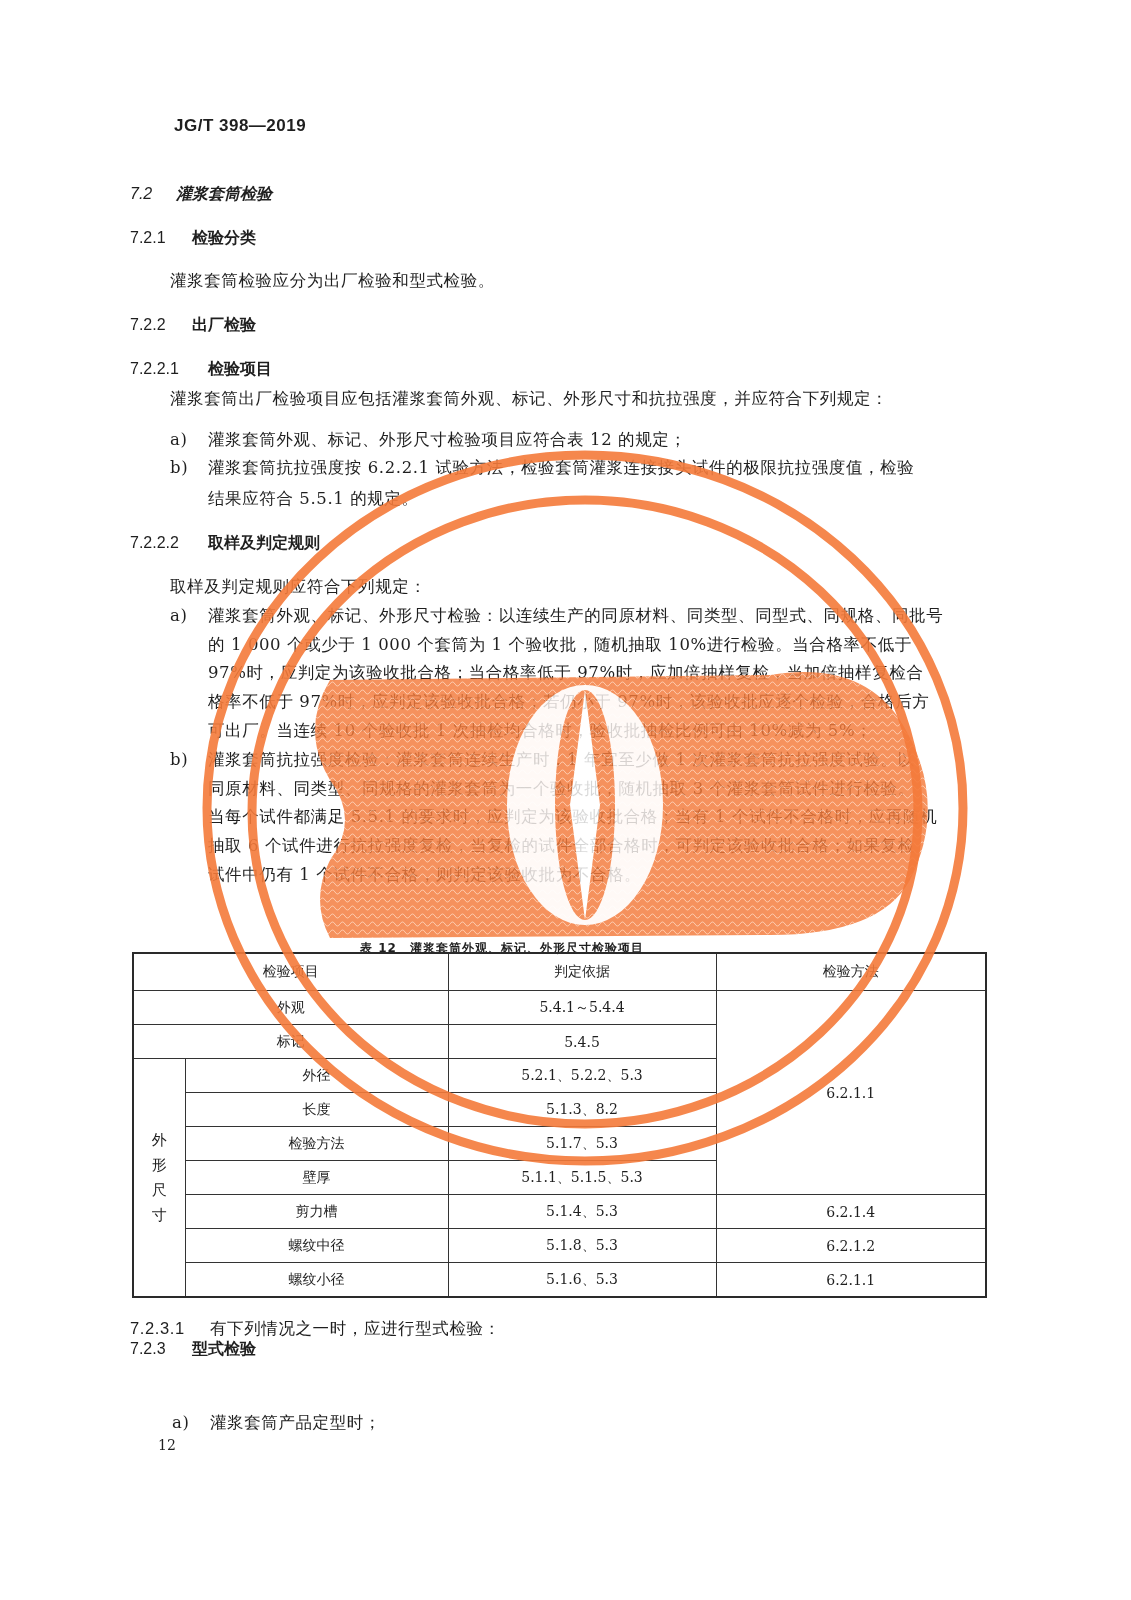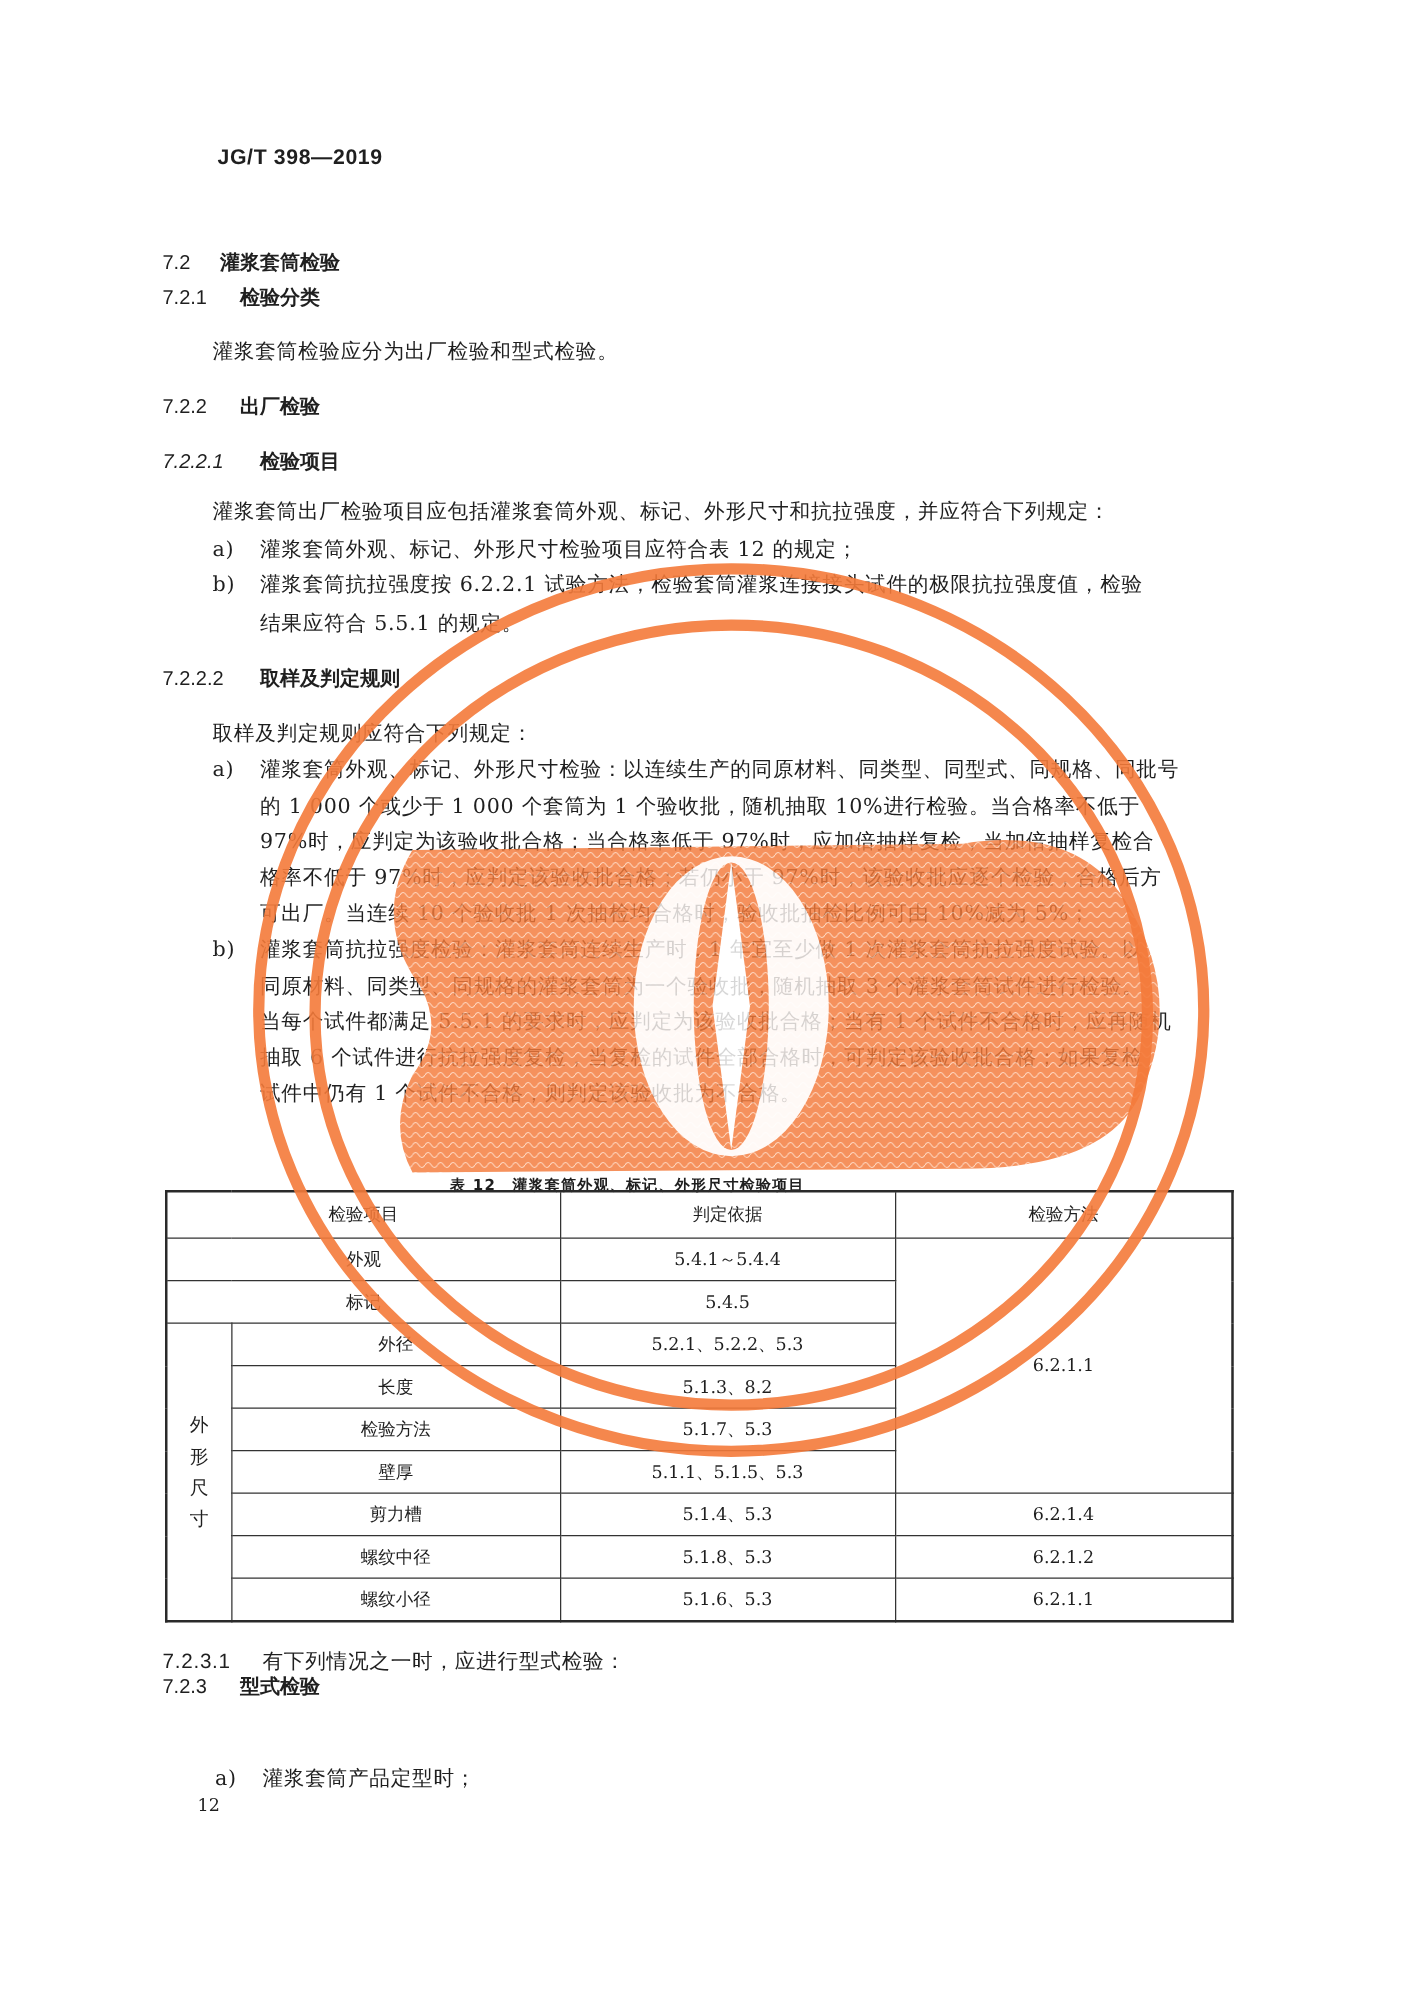--- a/index.html
+++ b/index.html
@@ -29,37 +29,37 @@
   .tbl .vert span { display: block; }
 
   
   .stamp { position: absolute; left: 0; top: 0; width: 1131px; height: 1600px; pointer-events: none; }
 </style>
 </head>
 <body>
 
 <div class="abs std-code">JG/T 398—2019</div>
 
-<div class="abs h" style="left:130px;top:200px;">
+<div class="abs h" style="left:130px;top:184px;font-style:italic;">
   <span class="num" style="width:46px;">7.2</span><span>灌浆套筒检验</span>
 </div>
 
 <div class="abs h" style="left:130px;top:228px;">
   <span class="num" style="width:62px;">7.2.1</span><span>检验分类</span>
 </div>
 <div class="abs p" style="left:170px;top:270px;">灌浆套筒检验应分为出厂检验和型式检验。</div>
 
 <div class="abs h" style="left:130px;top:315px;">
   <span class="num" style="width:62px;">7.2.2</span><span>出厂检验</span>
 </div>
 
 <div class="abs h" style="left:130px;top:359px;">
-  <span class="num" style="width:78px;font-style:italic;">7.2.2.1</span><span>检验项目</span>
+  <span class="num" style="width:78px;">7.2.2.1</span><span>检验项目</span>
 </div>
-<div class="abs p" style="left:170px;top:398px;text-align:center;">灌浆套筒出厂检验项目应包括灌浆套筒外观、标记、外形尺寸和抗拉强度，并应符合下列规定：</div>
+<div class="abs p" style="left:170px;top:388px;text-align:center;">灌浆套筒出厂检验项目应包括灌浆套筒外观、标记、外形尺寸和抗拉强度，并应符合下列规定：</div>
 <div class="abs p" style="left:170px;top:429px;">
   <span class="lbl">a)</span><span>灌浆套筒外观、标记、外形尺寸检验项目应符合表 12 的规定；</span>
 </div>
 <div class="abs p" style="left:170px;top:457px;">
   <span class="lbl">b)</span><span>灌浆套筒抗拉强度按 6.2.2.1 试验方法，检验套筒灌浆连接接头试件的极限抗拉强度值，检验</span>
 </div>
 <div class="abs p" style="left:208px;top:488px;">结果应符合 5.5.1 的规定。</div>
 
 <div class="abs h" style="left:130px;top:533px;">
   <span class="num" style="width:78px;">7.2.2.2</span><span>取样及判定规则</span>

